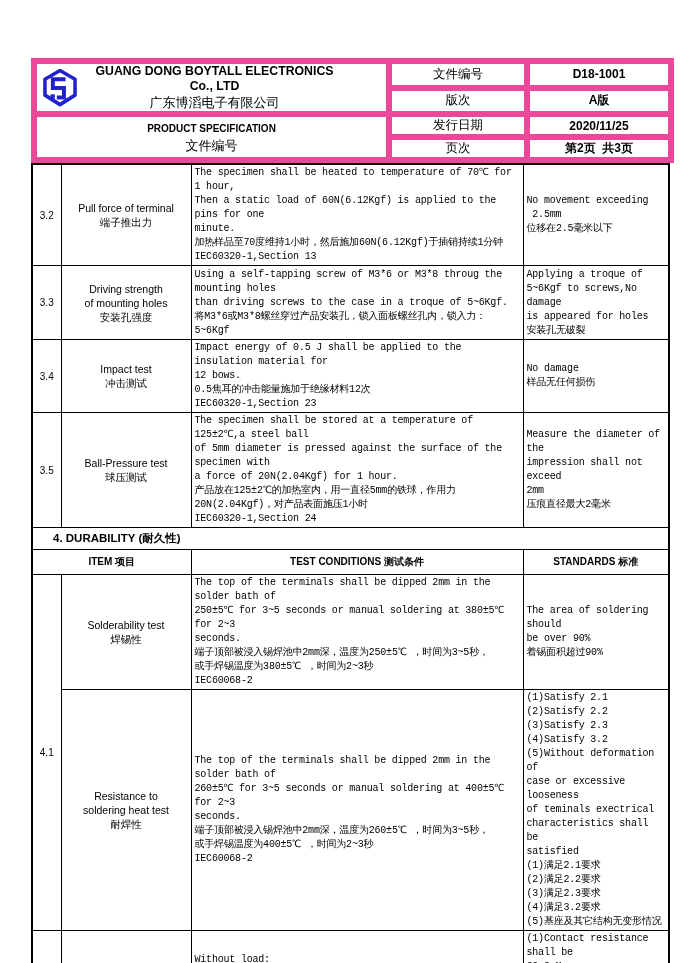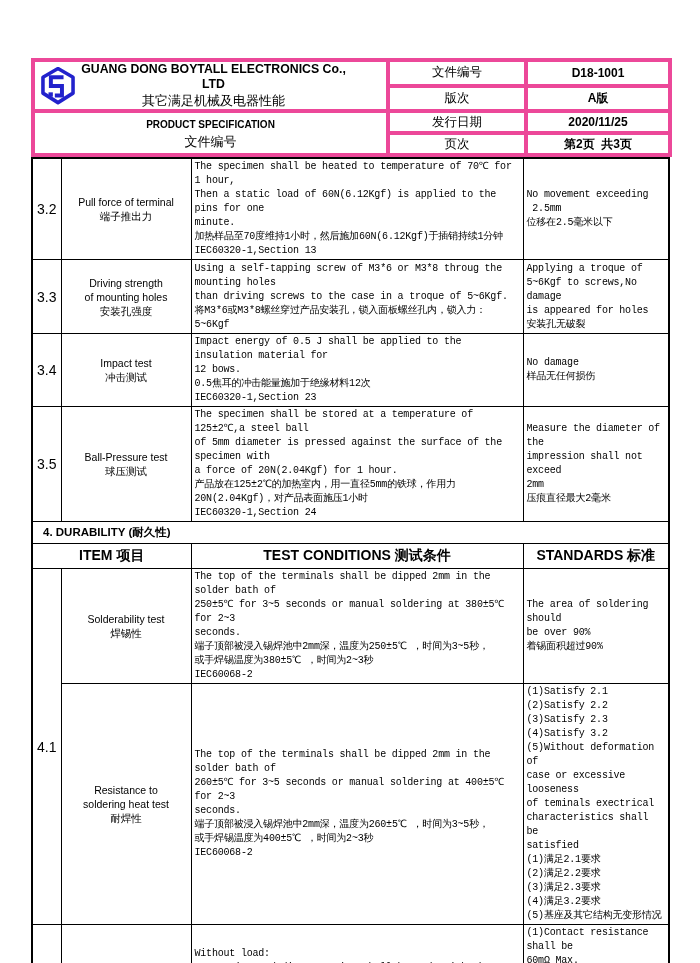--- a/index.html
+++ b/index.html
@@ -7,47 +7,47 @@
   body {
     width:700px; height:963px; overflow:hidden;
     font-family:"Liberation Sans","DejaVu Sans",sans-serif;
     color:#000;
   }
   .page { position:relative; width:700px; height:963px; background:#fff; }
   .doc { position:absolute; left:31px; top:58px; width:637px; }
 
   table { border-collapse:collapse; table-layout:fixed; width:637px; }
   .hdr-table { border:2px solid #000; }
-  .hdr-table td { border:4px solid #ec4899; overflow:hidden; }
+  .hdr-table td { border:6px solid #ec4899; overflow:hidden; }
   .main-table { border:2px solid #000; border-top:2px solid #000; }
   .main-table td { border:1px solid #000; overflow:hidden; vertical-align:middle; }
 
   
   .co-cell { vertical-align:middle; }
   .co-wrap { display:flex; align-items:center; }
   .logo-box { flex:0 0 46px; display:flex; justify-content:center; }
   .co-text { flex:1 1 auto; text-align:center; padding-right:40px; }
   .co-en { font-weight:bold; font-size:12.3px; line-height:15px; }
   .co-cn { font-size:13px; line-height:17px; }
   .title-cell { text-align:center; vertical-align:middle; }
   .title-en { font-weight:bold; font-size:10px; line-height:16px; }
   .title-cn { font-size:13px; line-height:17px; }
   .hlabel { text-align:center; font-size:12.5px; height:22px; }
   .hval   { text-align:center; font-size:12px; font-weight:bold; white-space:pre; }
 
   
-  td.num  { text-align:center; font-size:14px; }
+  td.num  { text-align:center; font-size:10px; }
   td.item { text-align:center; white-space:pre-line; font-size:10.5px; line-height:14px; padding:0 2px; }
   td.cond, td.std {
     text-align:left; white-space:pre-line;
     font-size:10px; letter-spacing:-0.2px; line-height:14px;
     padding:1px 3px; vertical-align:middle;font-family:Liberation Mono, monospace;
   }
-  tr.sec-title td { font-weight:bold; font-size:11.5px; text-align:left; padding:3px 10px; height:22px; }
-  tr.col-hdr td { font-weight:bold; font-size:14px; text-align:center; height:25px; }
+  tr.sec-title td { font-weight:bold; font-size:11.5px; text-align:left; padding:3px 20px; height:22px; }
+  tr.col-hdr td { font-weight:bold; font-size:10px; text-align:center; height:25px; }
 
   tr.r32 td { height:71px; }
   tr.r33 td { height:74px; }
   tr.r34 td { height:56px; }
   tr.r35 td { height:89px; }
   tr.r41a td { height:85px; }
   tr.r41b td { height:202px; }
   tr.r42 td { height:131px; }
 </style>
 </head>
@@ -68,21 +68,21 @@
           <div class="co-wrap">
             <div class="logo-box">
               <svg width="40" height="38" viewBox="0 0 48 48">
                 <polygon points="24,2 43,13 43,33 24,45 5,33 5,13" fill="#ffffff" stroke="#2222cc" stroke-width="4.5" stroke-linejoin="round"></polygon>
                 <path d="M31 13 L15 13 L15 24 L29 24 L29 36 L20 36" fill="none" stroke="#2222cc" stroke-width="5"></path>
                 <rect x="12" y="32" width="5.5" height="5.5" fill="#2222cc"></rect>
               </svg>
             </div>
             <div class="co-text">
               <div class="co-en">GUANG DONG BOYTALL ELECTRONICS Co., LTD</div>
-              <div class="co-cn">其它满足机械及电器性能</div>
+              <div class="co-cn">广东博滔电子有限公司</div>
             </div>
           </div>
         </td>
         <td class="hlabel">文件编号</td>
         <td class="hval">D18-1001</td>
       </tr>
       <tr>
         <td class="hlabel">版次</td>
         <td class="hval">A版</td>
       </tr>

